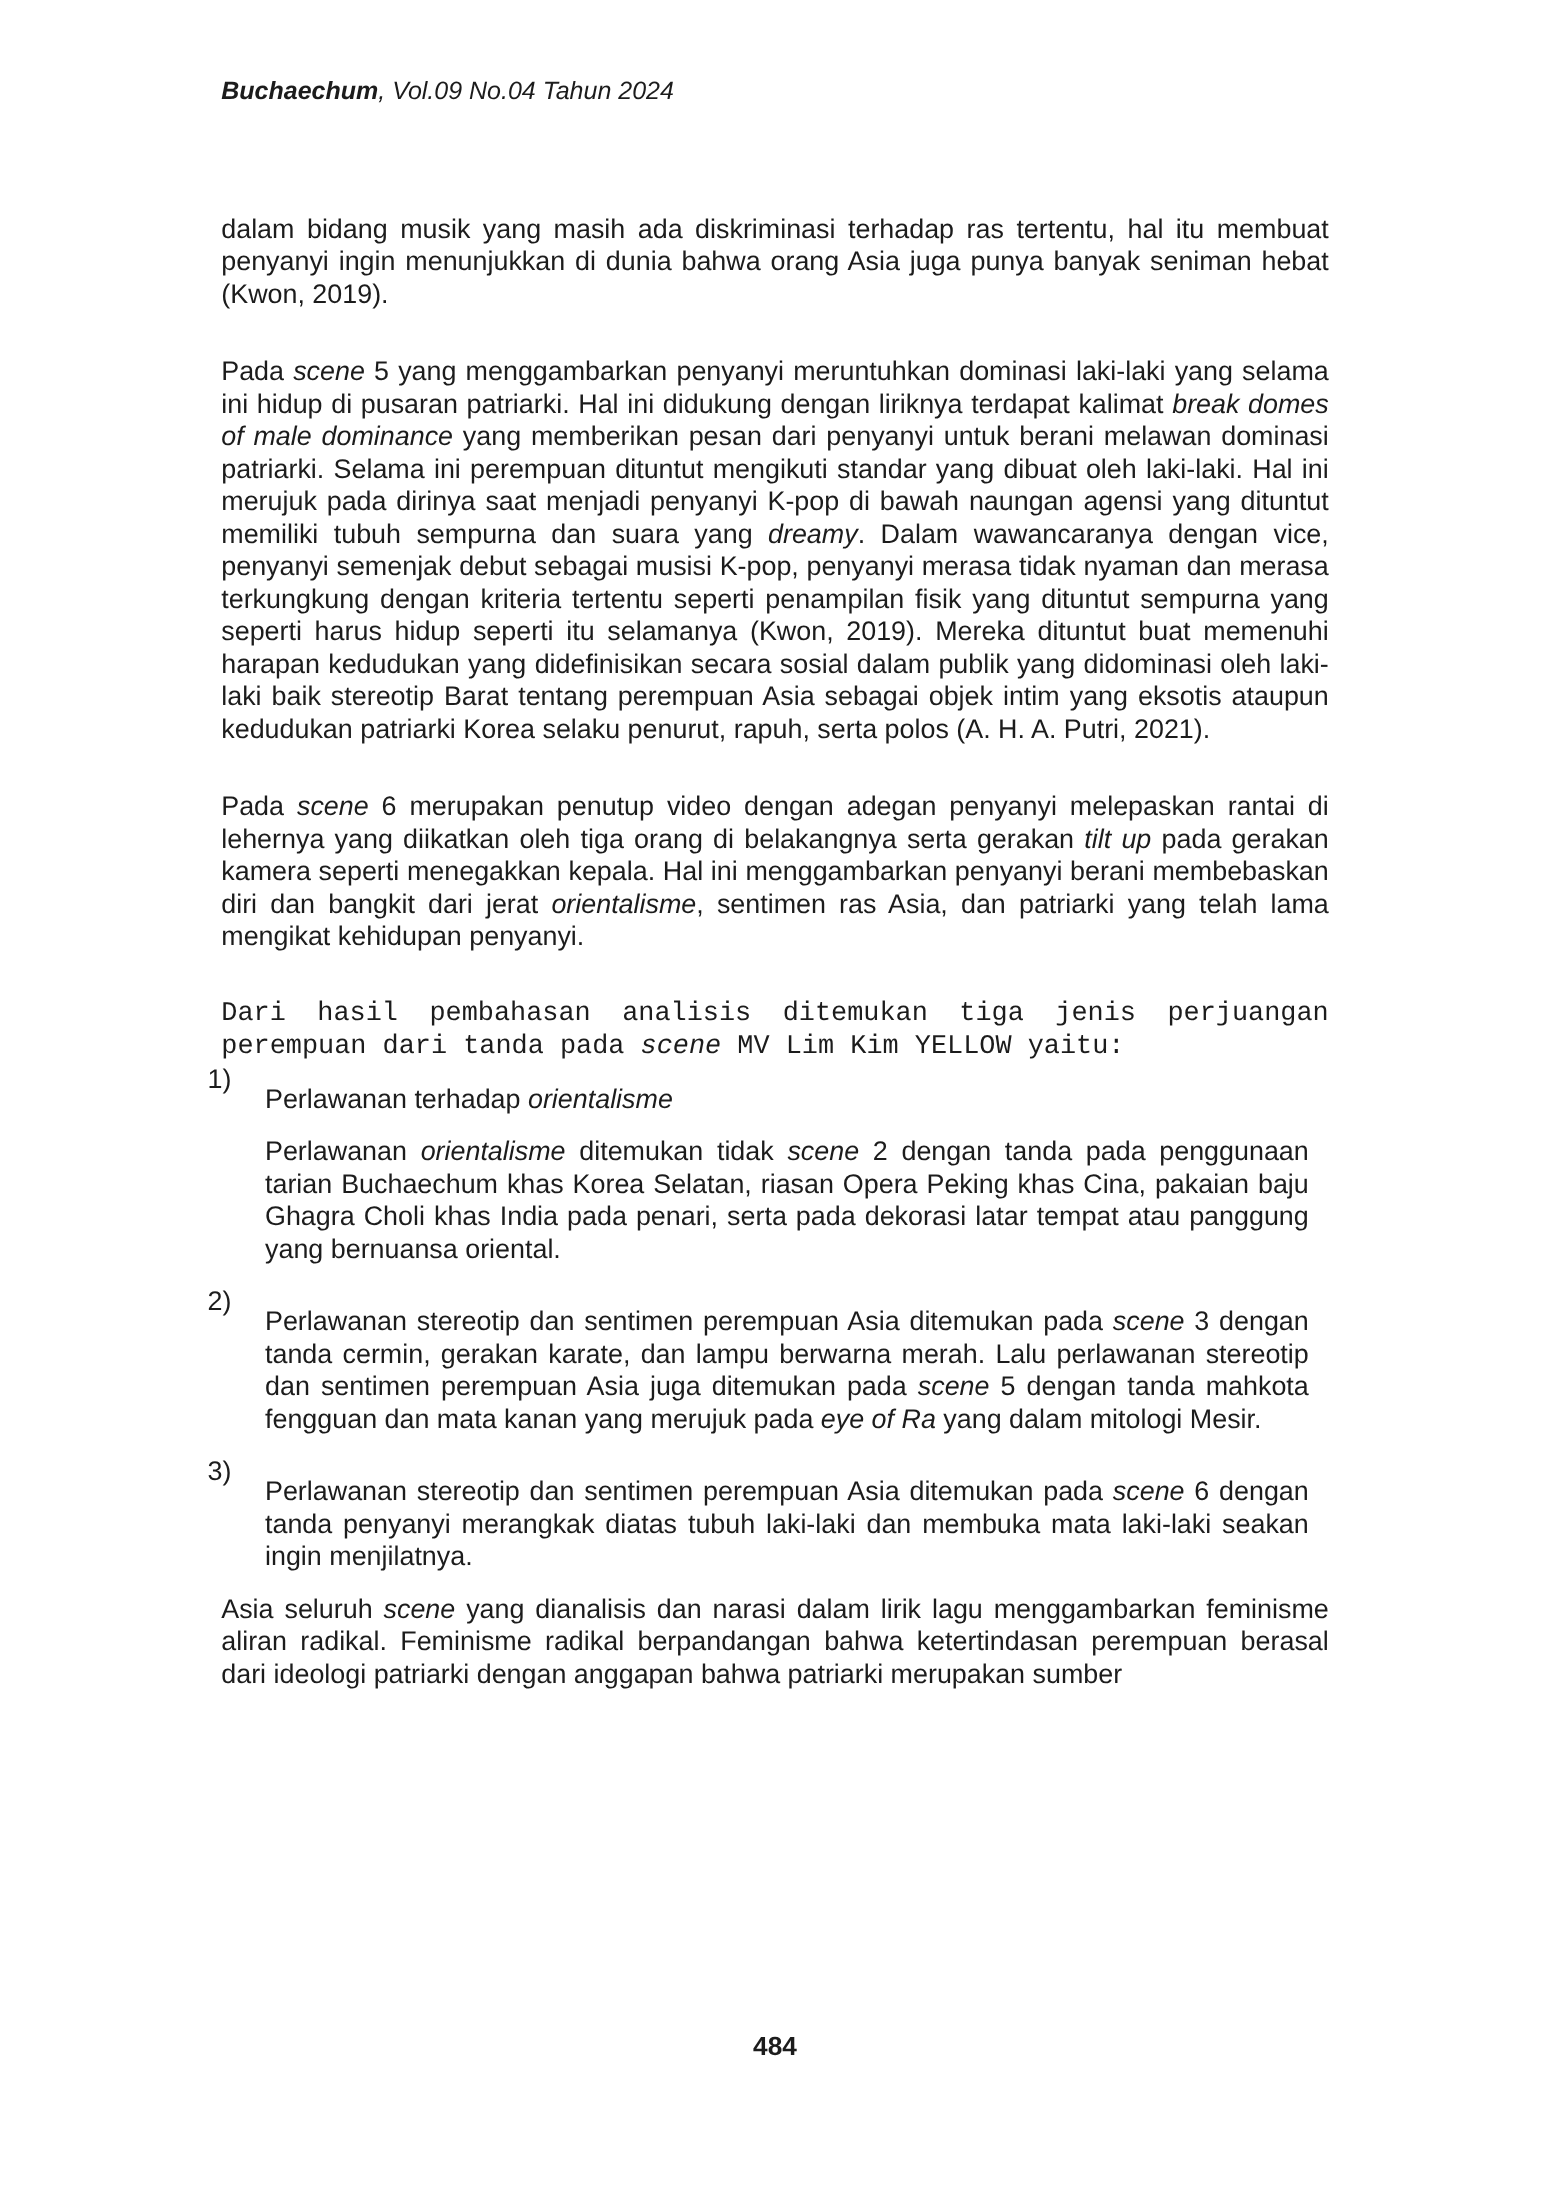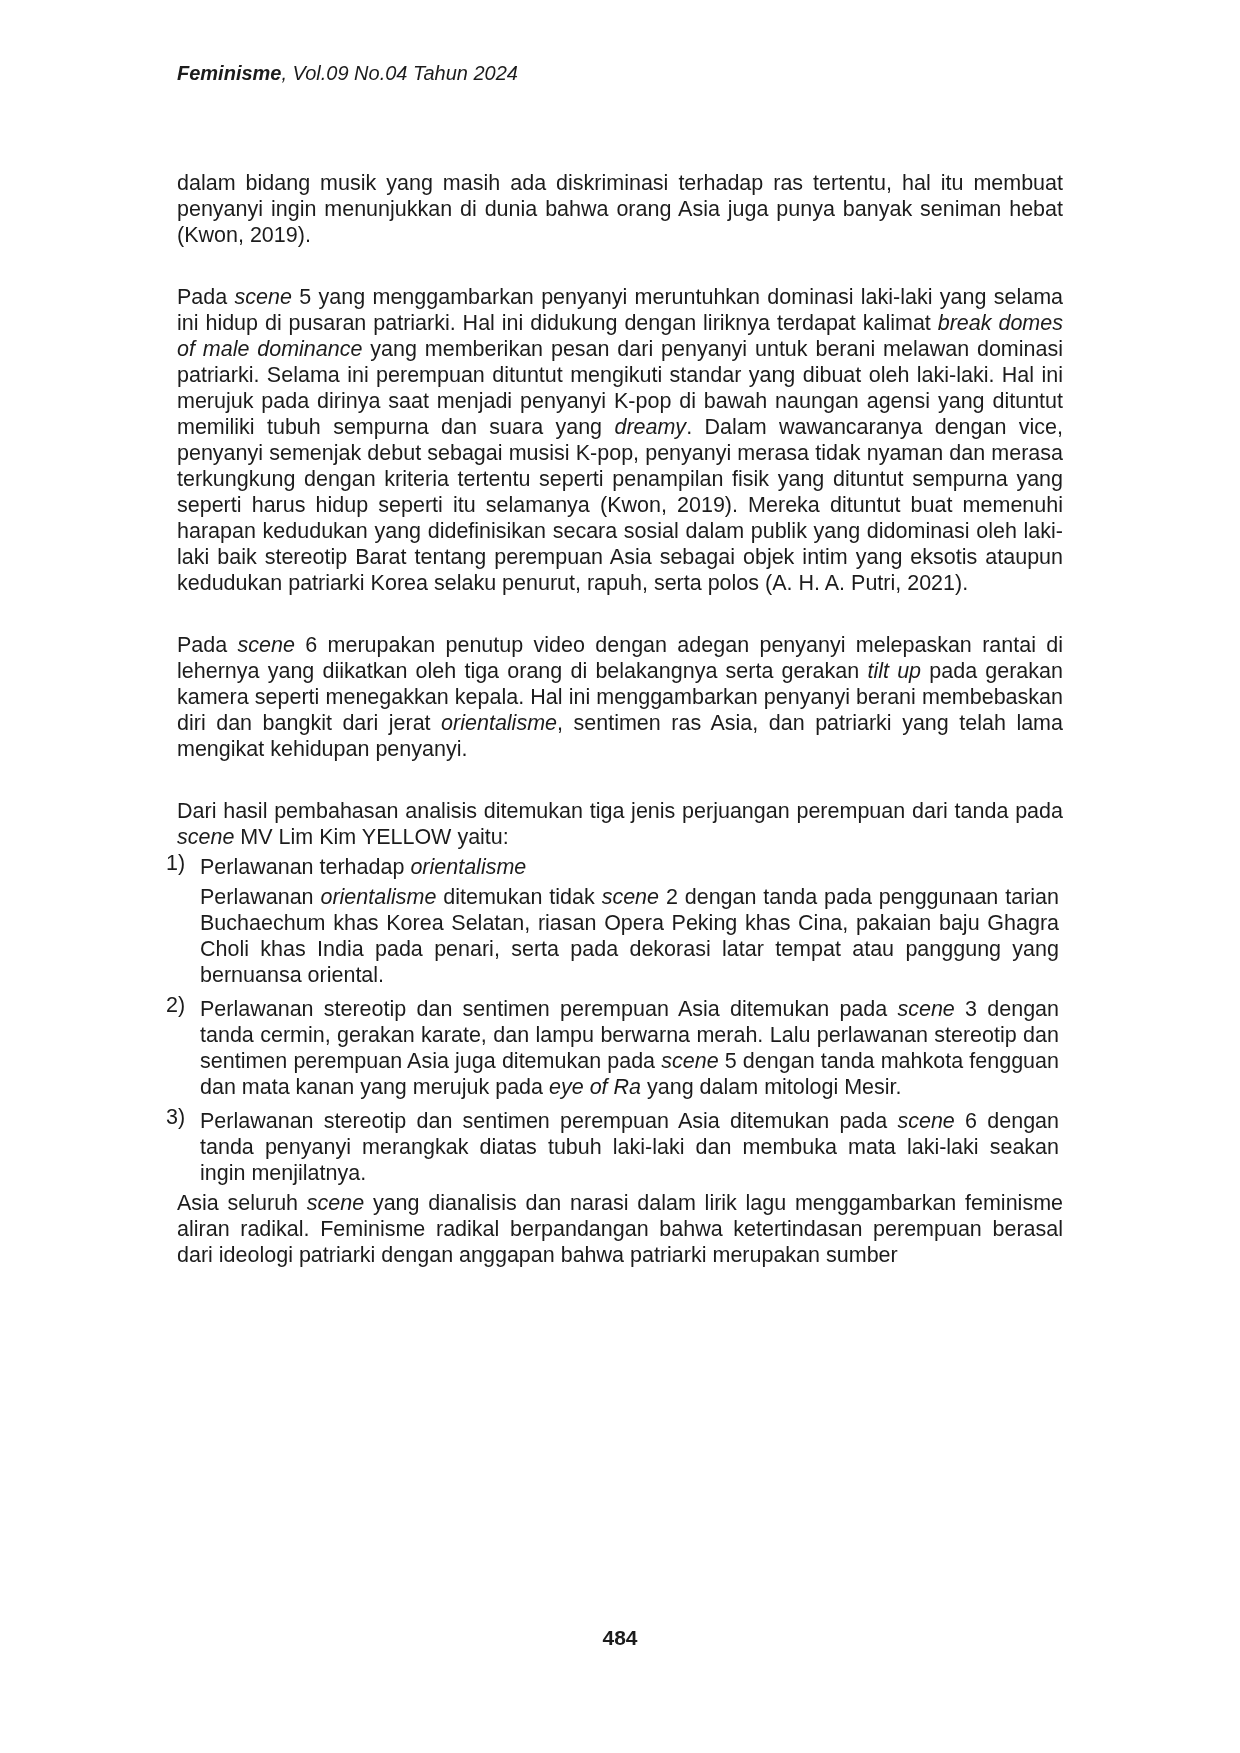--- a/index.html
+++ b/index.html
@@ -28,53 +28,53 @@
   .body-text {
     position: absolute;
     left: 177px;
     top: 170px;
     width: 886px;
     font-size: 21.5px;
     line-height: 26px;
     text-align: justify;
   }
   .body-text p { margin: 0 0 36px 0; }
-  .body-text p.intro { margin-bottom: 0; }
+  .body-text p.intro { margin-bottom: 0; font-family: Liberation Mono, monospace; }
   .body-text em { font-style: italic; }
   .num-list { margin: 0; }
   .li {
     display: flex;
     margin-left: -11px;
   }
   .li-num {
     flex: 0 0 30px;
   }
   .li-text {
     flex: 1;
     text-align: justify;
   }
-  .li-text p { margin: 4px; }
+  .li-text p { margin: 16px; }
   .closing { margin-top: 36px; }
   .page-footer {
     position: absolute;
     left: 0;
     top: 1626px;
     width: 1240px;
     text-align: center;
     font-size: 21px;
     font-weight: bold;
   }
 </style>
 </head>
 <body>
 
 <div class="page">
 
   <div class="running-header">
-    <span class="journal">Feminisme</span><span>, Vol.09 No.04 Tahun 2024</span>
+    <span class="journal">Buchaechum</span><span>, Vol.09 No.04 Tahun 2024</span>
   </div>
 
   <div class="body-text">
 
     <p class="para"><span>dalam bidang musik yang masih ada diskriminasi terhadap ras tertentu, hal itu membuat penyanyi ingin menunjukkan di dunia bahwa orang Asia juga punya banyak seniman hebat (Kwon, 2019).</span></p>
 
     <p class="para"><span>Pada </span><em>scene</em><span> 5 yang menggambarkan penyanyi meruntuhkan dominasi laki-laki yang selama ini hidup di pusaran patriarki. Hal ini didukung dengan liriknya terdapat kalimat </span><em>break domes of male dominance</em><span> yang memberikan pesan dari penyanyi untuk berani melawan dominasi patriarki. Selama ini perempuan dituntut mengikuti standar yang dibuat oleh laki-laki. Hal ini merujuk pada dirinya saat menjadi penyanyi K-pop di bawah naungan agensi yang dituntut memiliki tubuh sempurna dan suara yang </span><em>dreamy</em><span>. Dalam wawancaranya dengan vice, penyanyi semenjak debut sebagai musisi K-pop, penyanyi merasa tidak nyaman dan merasa terkungkung dengan kriteria tertentu seperti penampilan fisik yang dituntut sempurna yang seperti harus hidup seperti itu selamanya (Kwon, 2019). Mereka dituntut buat memenuhi harapan kedudukan yang didefinisikan secara sosial dalam publik yang didominasi oleh laki-laki baik stereotip Barat tentang perempuan Asia sebagai objek intim yang eksotis ataupun kedudukan patriarki Korea selaku penurut, rapuh, serta polos (A. H. A. Putri, 2021).</span></p>
 
     <p class="para"><span>Pada </span><em>scene</em><span> 6 merupakan penutup video dengan adegan penyanyi melepaskan rantai di lehernya yang diikatkan oleh tiga orang di belakangnya serta gerakan </span><em>tilt up</em><span> pada gerakan kamera seperti menegakkan kepala. Hal ini menggambarkan penyanyi berani membebaskan diri dan bangkit dari jerat </span><em>orientalisme</em><span>, sentimen ras Asia, dan patriarki yang telah lama mengikat kehidupan penyanyi.</span></p>
 

